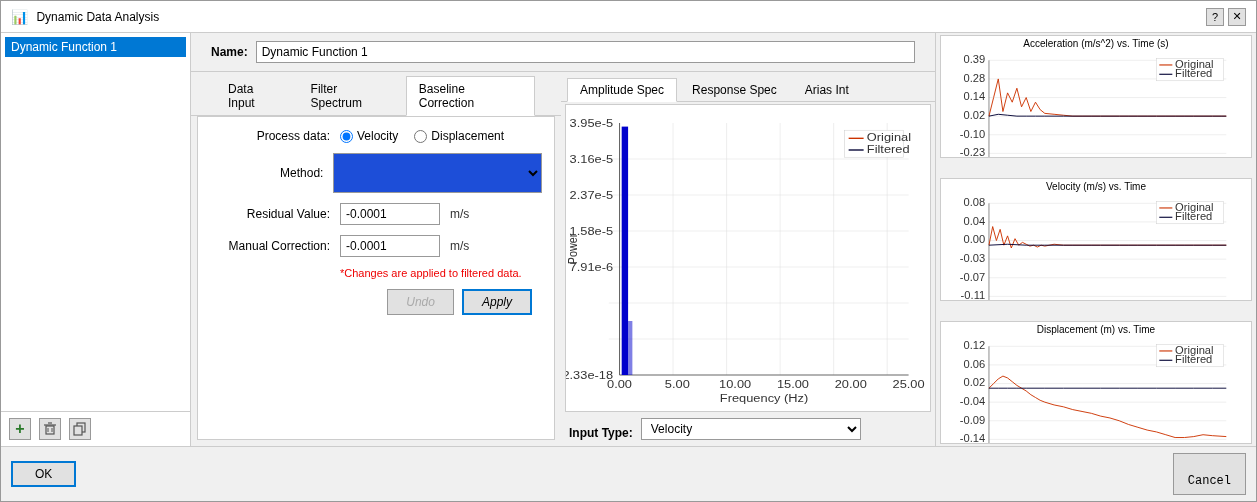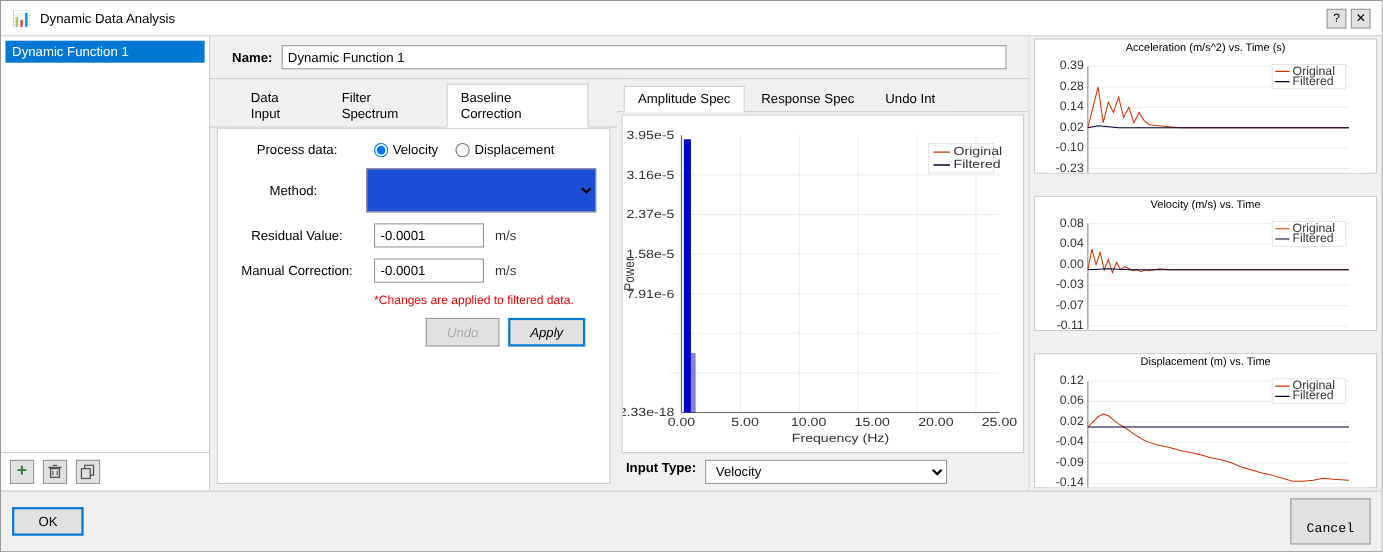--- a/index.html
+++ b/index.html
@@ -140,21 +140,21 @@
     }
 
     .form-row {
       display: flex;
       align-items: center;
       margin-bottom: 10px;
       gap: 10px;
     }
     .form-label {
       width: 120px;
-      text-align: center;
+      text-align: right;
       font-size: 12px;
     }
     .radio-group {
       display: flex;
       align-items: center;
       gap: 16px;
     }
     .radio-item {
       display: flex;
       align-items: center;
@@ -226,21 +226,21 @@
     }
     .chart-tab.active {
       background: #fff;
       border-color: #ccc;
       border-bottom: 1px solid #fff;
       margin-bottom: -1px;
       z-index: 1;
     }
     .input-type-row {
       display: flex;
-      align-items: flex-start;
+      align-items: flex-end;
       padding: 6px 8px;
       gap: 8px;
     }
     .input-type-label { font-size: 12px; font-weight: bold; }
     .input-type-select {
       border: 1px solid #999;
       padding: 2px 5px;
       font-size: 12px;
       height: 22px;
       width: 220px;
@@ -405,21 +405,21 @@
               <button class="btn btn-primary">Apply</button>
             </div>
           </div>
         </div>
 
         <div style="flex:1; display:flex; flex-direction:column; background:#f0f0f0;">
 
           <div class="chart-tabs">
             <div class="chart-tab active">Amplitude Spec</div>
             <div class="chart-tab">Response Spec</div>
-            <div class="chart-tab">Undo Int</div>
+            <div class="chart-tab">Arias Int</div>
           </div>
 
           <div style="flex:1; background:#fff; margin:2px 4px 0 4px; border:1px solid #ccc; position:relative; overflow:hidden;">
             <svg width="100%" height="100%" viewBox="0 0 340 340" preserveAspectRatio="none">
 
               <rect x="0" y="0" width="340" height="340" fill="white"></rect>
 
               <line x1="50" y1="20" x2="50" y2="300" stroke="#ddd" stroke-width="0.5"></line>
               <line x1="100" y1="20" x2="100" y2="300" stroke="#ddd" stroke-width="0.5"></line>
               <line x1="150" y1="20" x2="150" y2="300" stroke="#ddd" stroke-width="0.5"></line>

